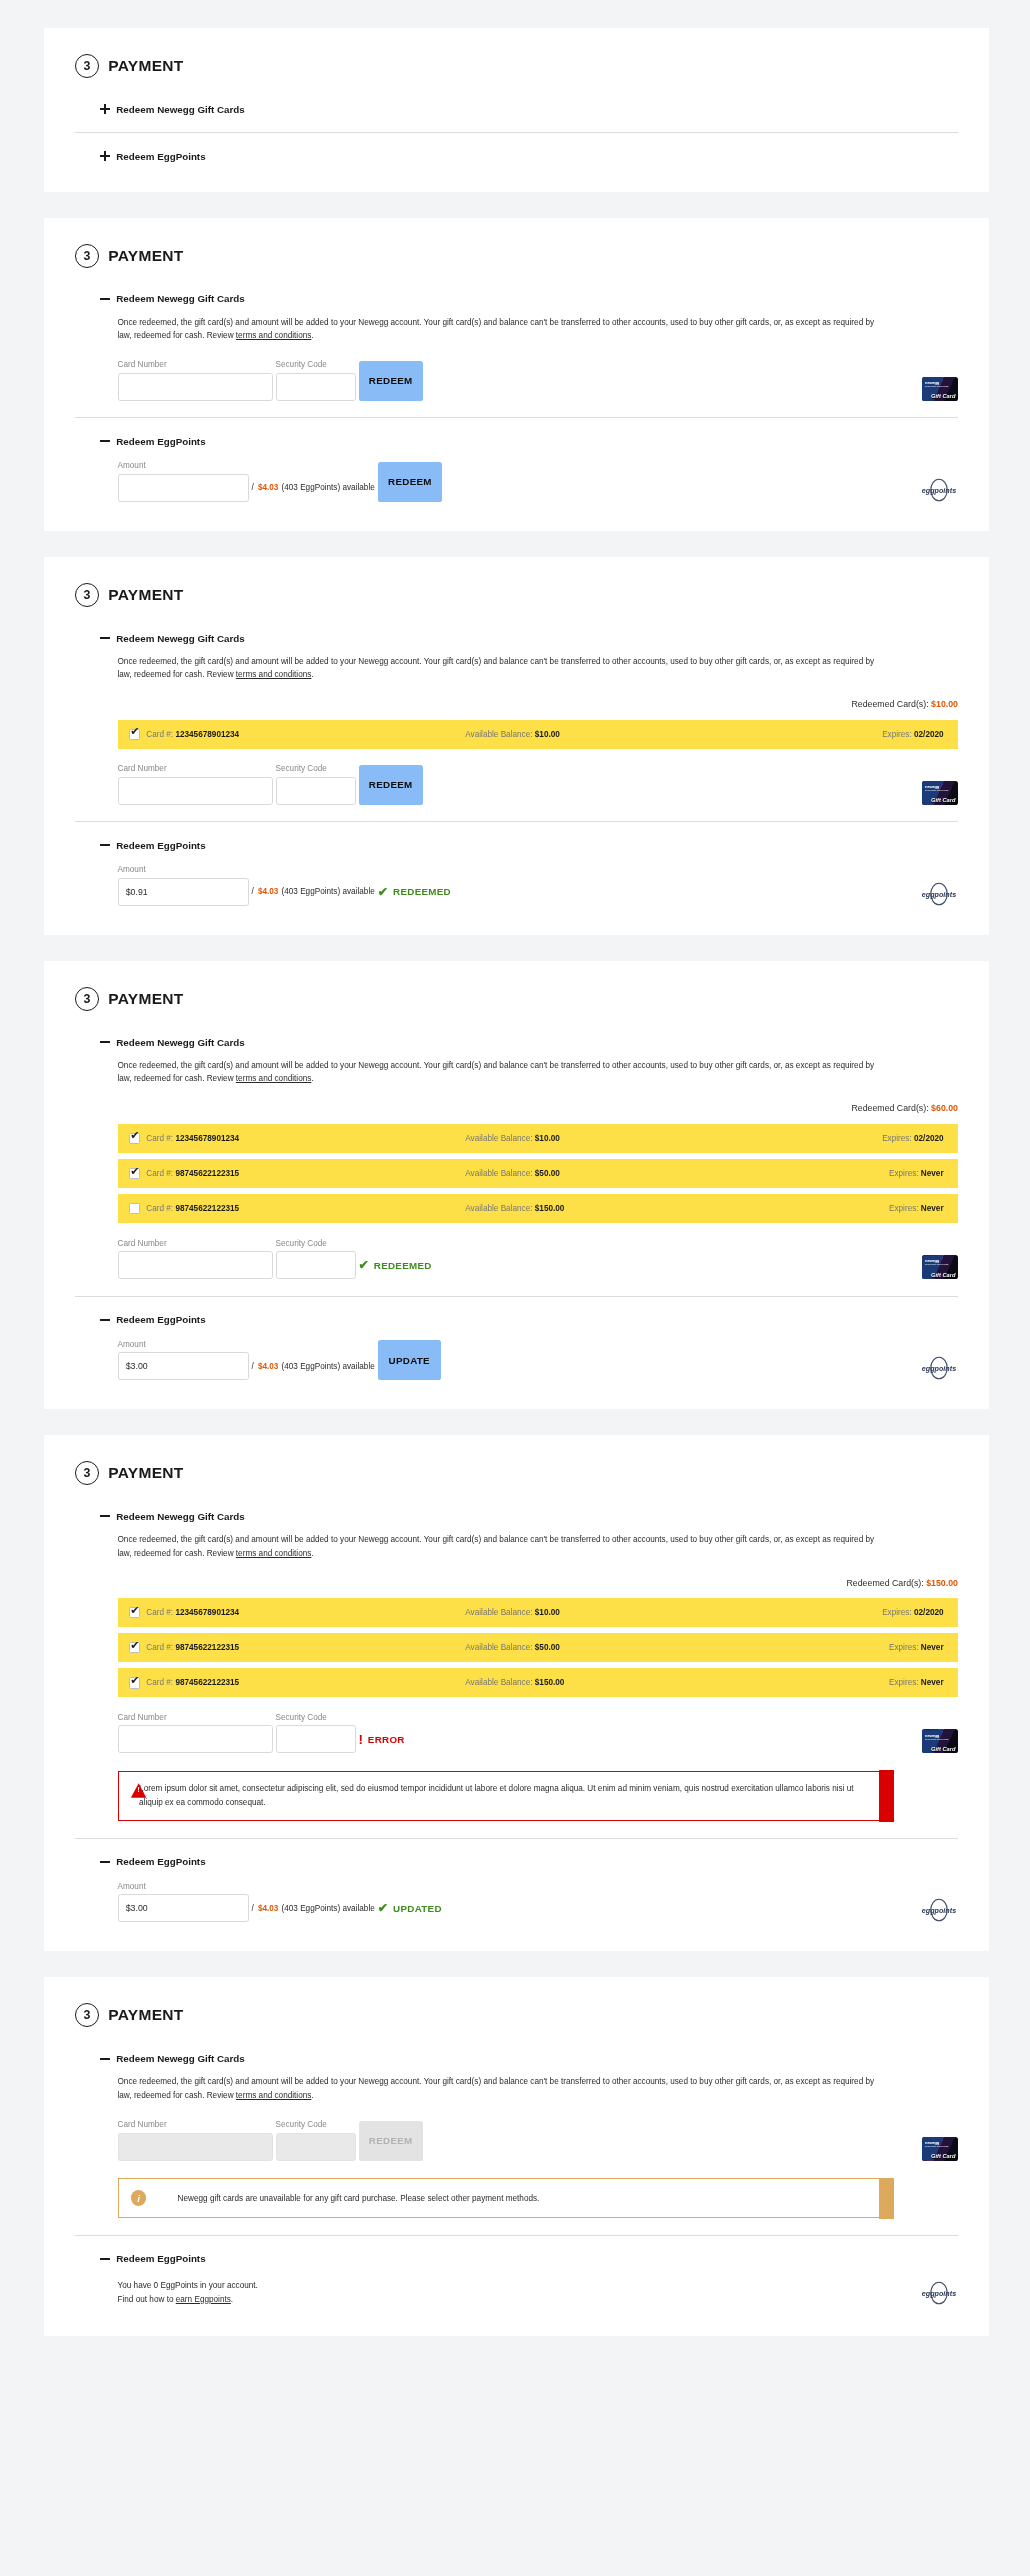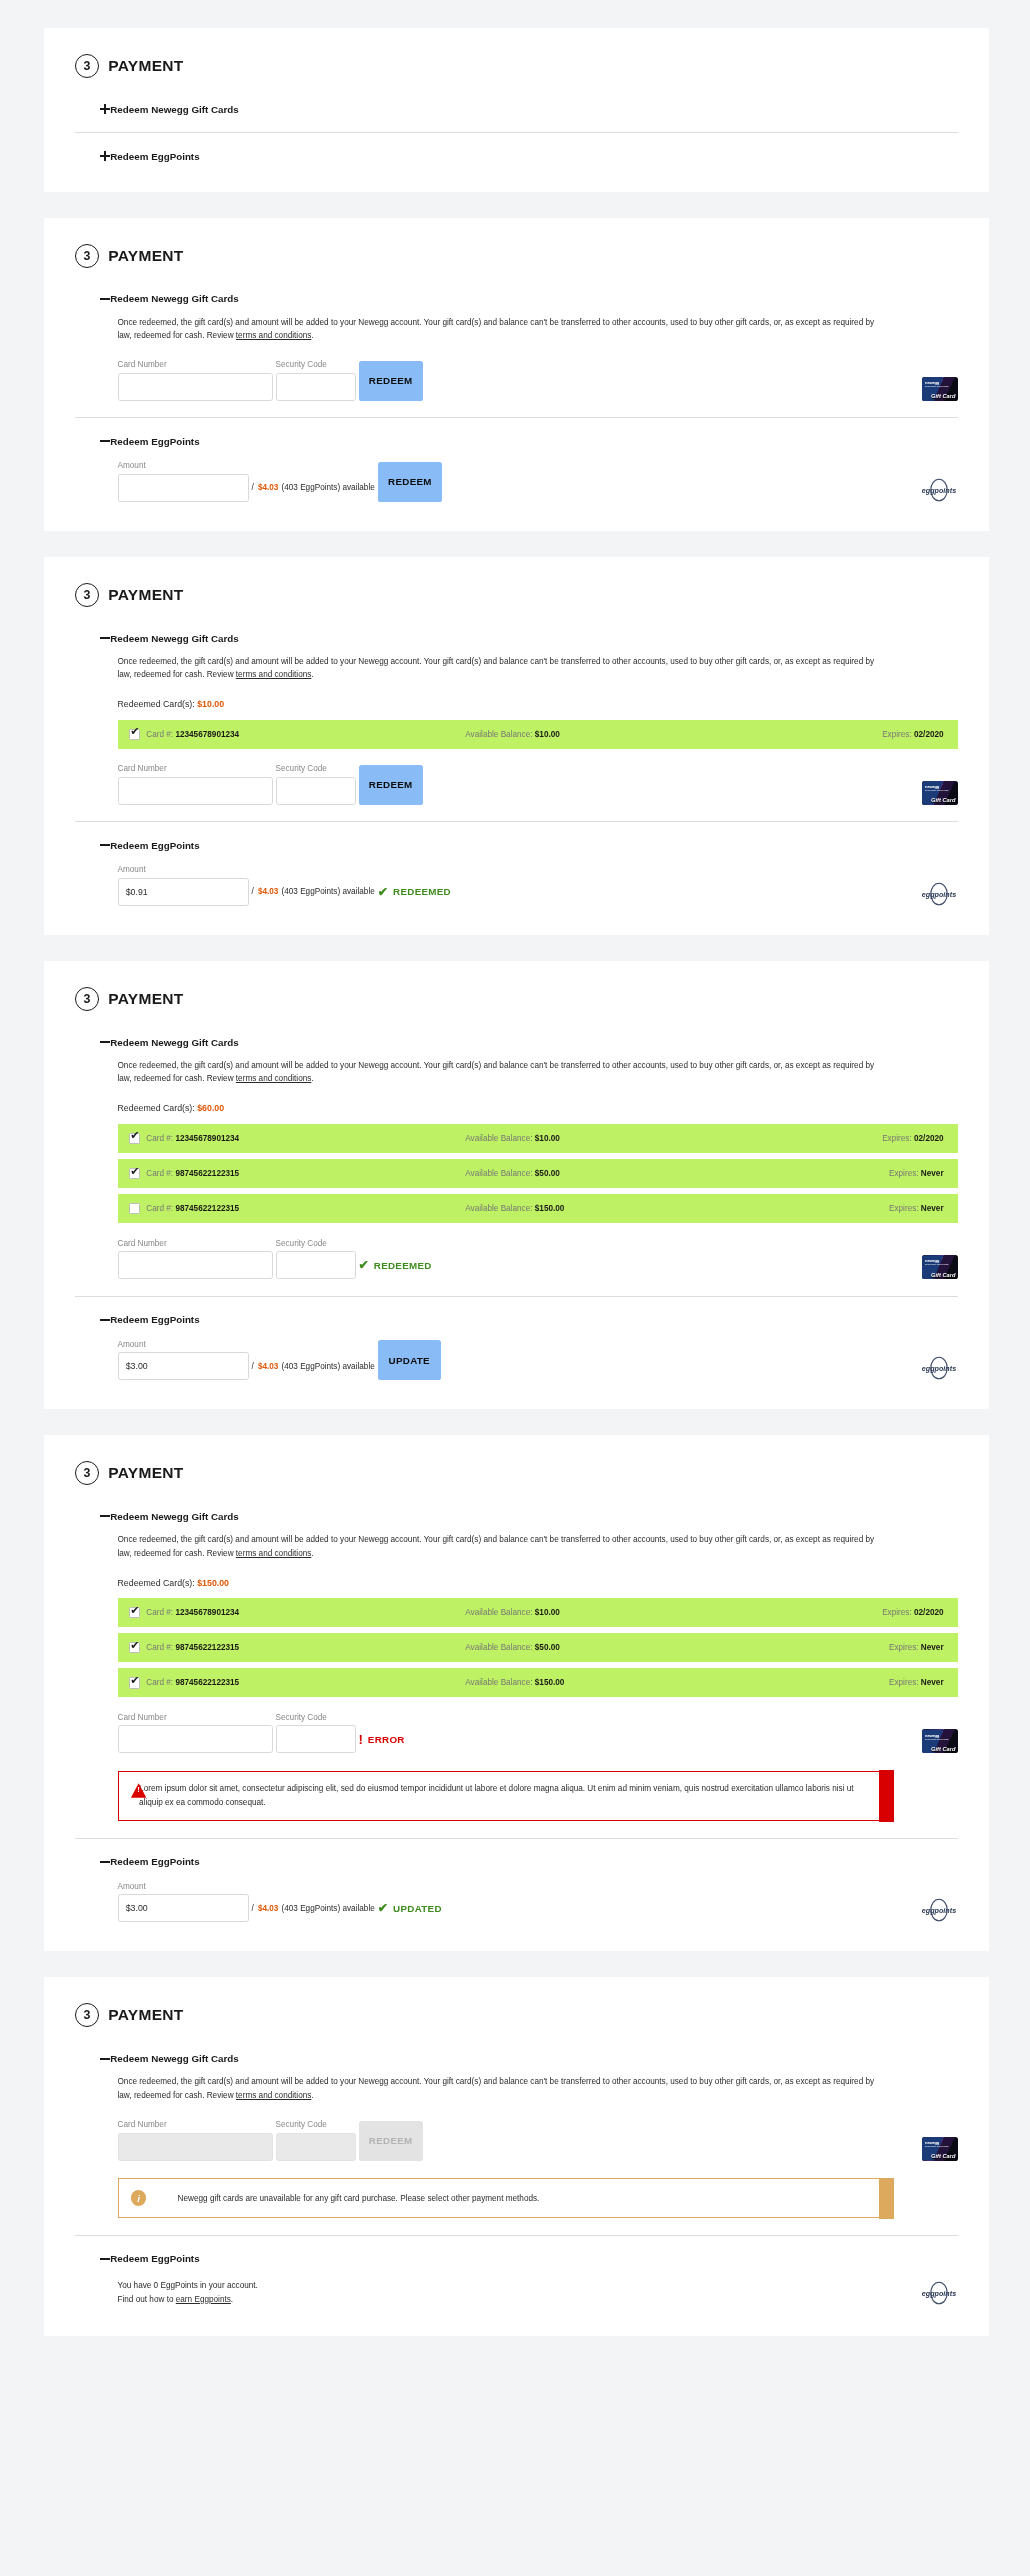--- a/index.html
+++ b/index.html
@@ -36,21 +36,21 @@
   .sec-title {
     font-size: 15.5px;
     font-weight: bold;
     letter-spacing: 0.3px;
     color: #1a1a1a;
   }
 
   
   .acc { padding-left: 25px; }
   .acc-head {
-    display: flex; align-items: center; gap: 0;
+    display: flex; align-items: center; gap: 6px;
     font-size: 9.8px; font-weight: bold; color: #1a1a1a;
     padding: 4.1px 0;
   }
   .tog {
     width: 10.3px; height: 10.3px;
     position: relative; flex: none;
   }
   .tog::before, .tog::after {
     content: ""; position: absolute; background: #1a1a1a;
   }
@@ -65,27 +65,27 @@
   .acc-body { padding: 7.2px 0 3.1px 17.5px; }
 
   .desc {
     font-size: 8.2px; line-height: 1.65; color: #2b2b2b;
     max-width: 762px; margin-bottom: 17.5px;
   }
   .desc a { color: #2b2b2b; text-decoration: underline; }
 
   
   .redeemed-sum {
-    font-size: 8.8px; color: #2b2b2b; margin-bottom: 10.3px;
+    font-size: 8.8px; color: #2b2b2b; margin-bottom: 10.3px; text-align: right;
   }
   .redeemed-sum b { color: #e05705; font-weight: bold; }
 
   
   .card-row {
-    background: #bef264;
+    background: #fde047;
     display: flex; align-items: center;
     height: 29px;
     padding: 0 14.4px 0 11.3px;
     margin-bottom: 6.2px;
     font-size: 8.2px; color: #777;
   }
   .cb {
     width: 11.3px; height: 11.3px;
     border: 1px solid #bdbdbd; background: #fff;
     border-radius: 1.5px; flex: none;

